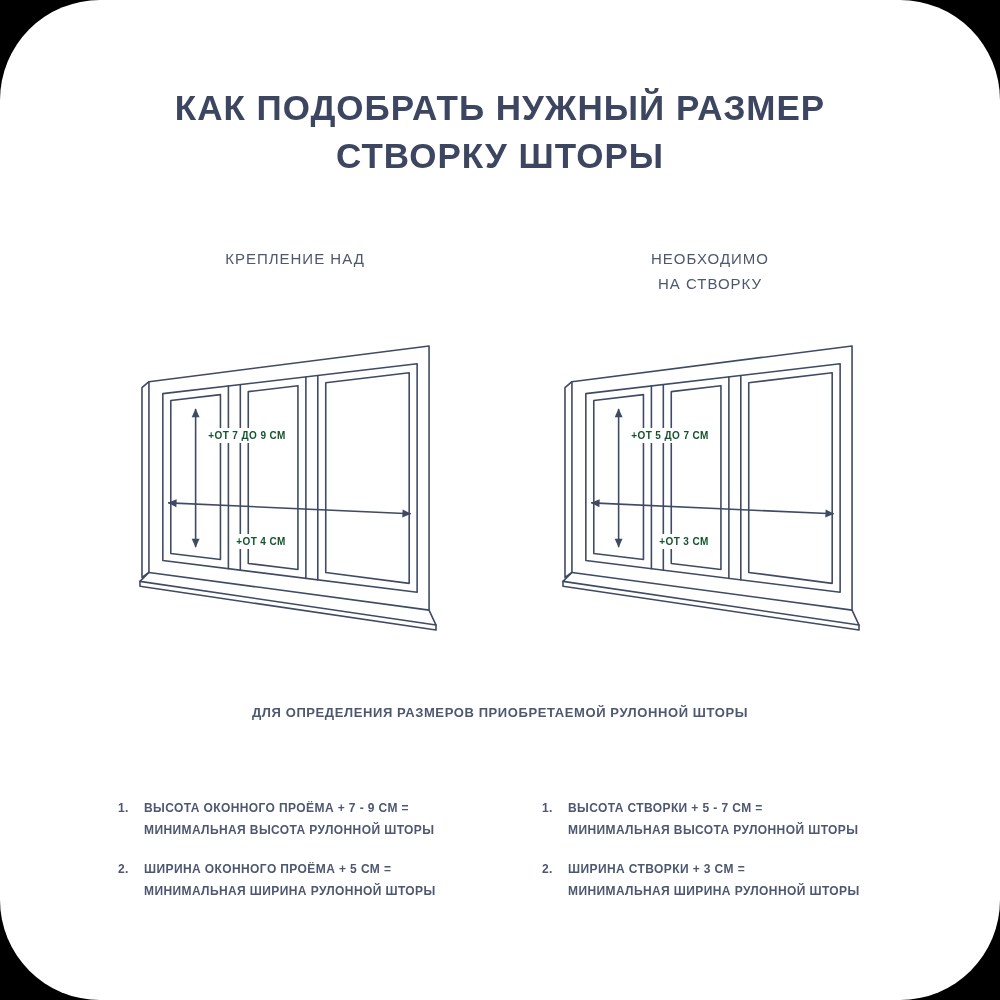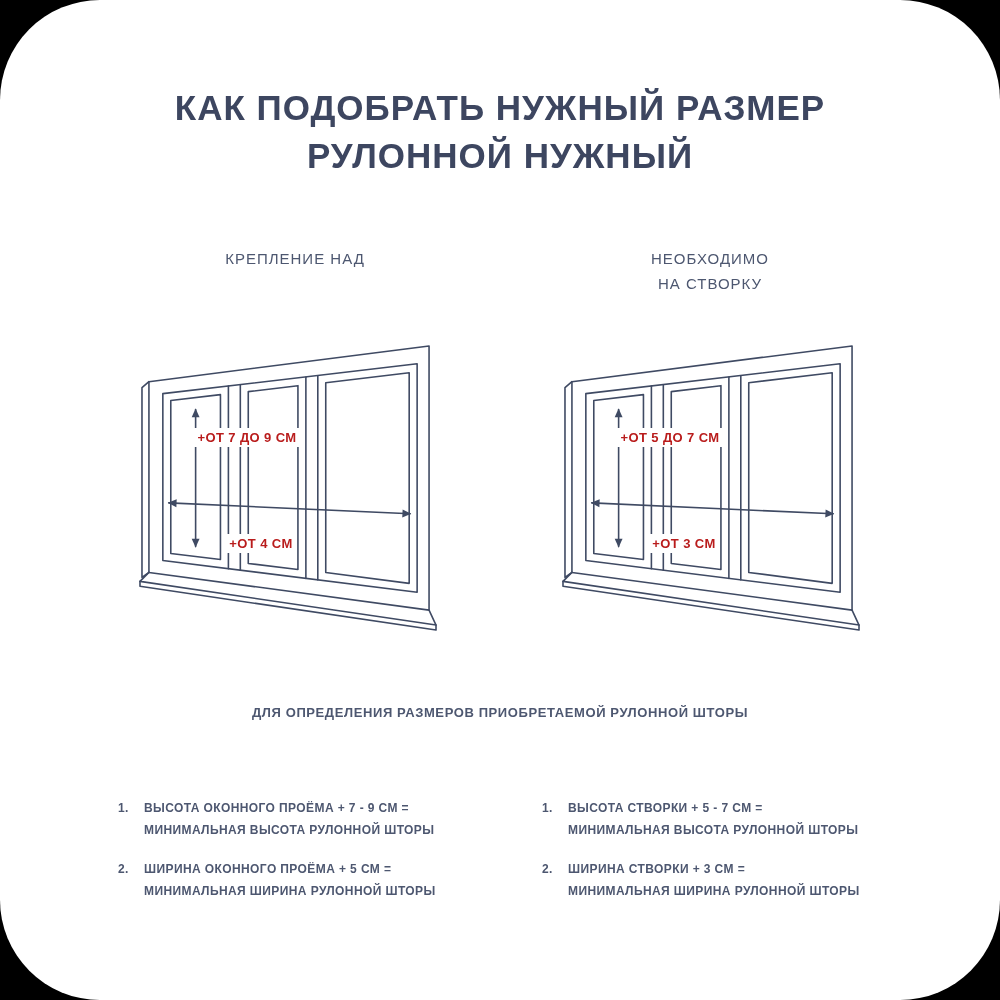--- a/index.html
+++ b/index.html
@@ -24,22 +24,22 @@
   }
   .col-heading.left { left: 135px; }
   .col-heading.right { left: 550px; }
 
   .window { position: absolute; top: 334px; width: 298px; height: 302px; }
   .window.left { left: 139px; }
   .window.right { left: 562px; }
   .window svg { width: 100%; height: 100%; display: block; }
 
   .measure-label {
-    position: absolute; background: #fff; color: #b91c1c;
-    font-weight: bold; font-size: 13px; letter-spacing: 0.4px;
+    position: absolute; background: #fff; color: #14532d;
+    font-weight: bold; font-size: 10px; letter-spacing: 0.4px;
     padding: 2px 4px; white-space: nowrap; transform: translateX(-50%);
     filter: blur(0.35px);
   }
   .measure-label.height { top: 94px; left: 108px; }
   .measure-label.width { top: 200px; left: 122px; }
 
   .note {
     position: absolute; top: 700px; left: 0; width: 1000px;
     text-align: center; font-size: 13px; font-weight: bold;
     line-height: 2.05; letter-spacing: 0.6px; color: #4d5770;
@@ -84,21 +84,21 @@
       </g>
     </g>
   </defs>
 </svg>
 
 <div class="canvas">
   <div class="sheet"></div>
 
   <div class="title">
     <div>КАК ПОДОБРАТЬ НУЖНЫЙ РАЗМЕР</div>
-    <div>РУЛОННОЙ НУЖНЫЙ</div>
+    <div>СТВОРКУ ШТОРЫ</div>
   </div>
 
   <div class="col-heading left">
     <div>КРЕПЛЕНИЕ НАД</div>
   </div>
 
   <div class="col-heading right">
     <div>НЕОБХОДИМО</div>
     <div>НА СТВОРКУ</div>
   </div>

